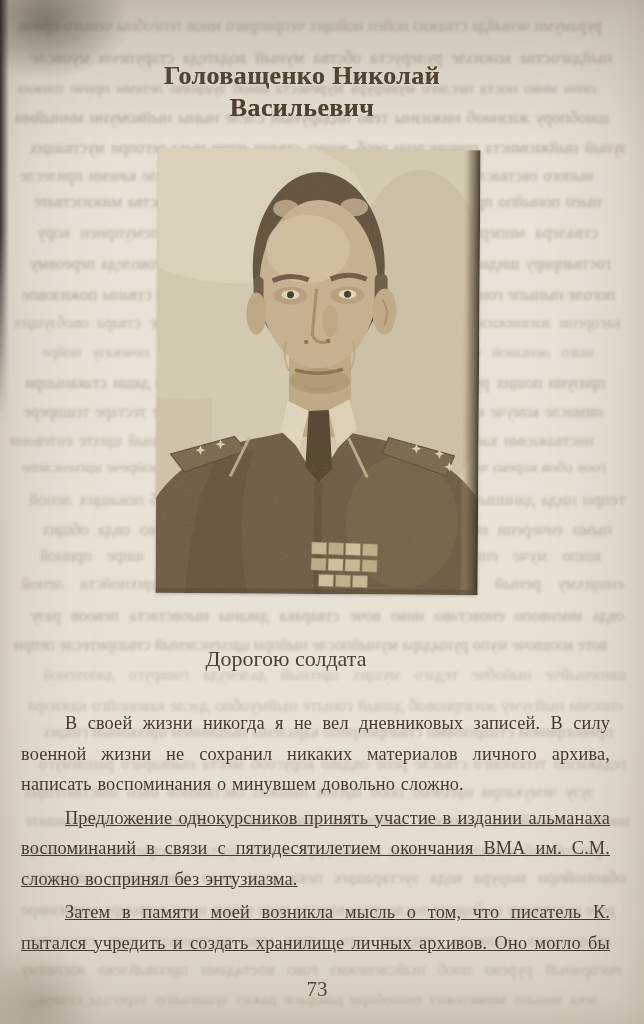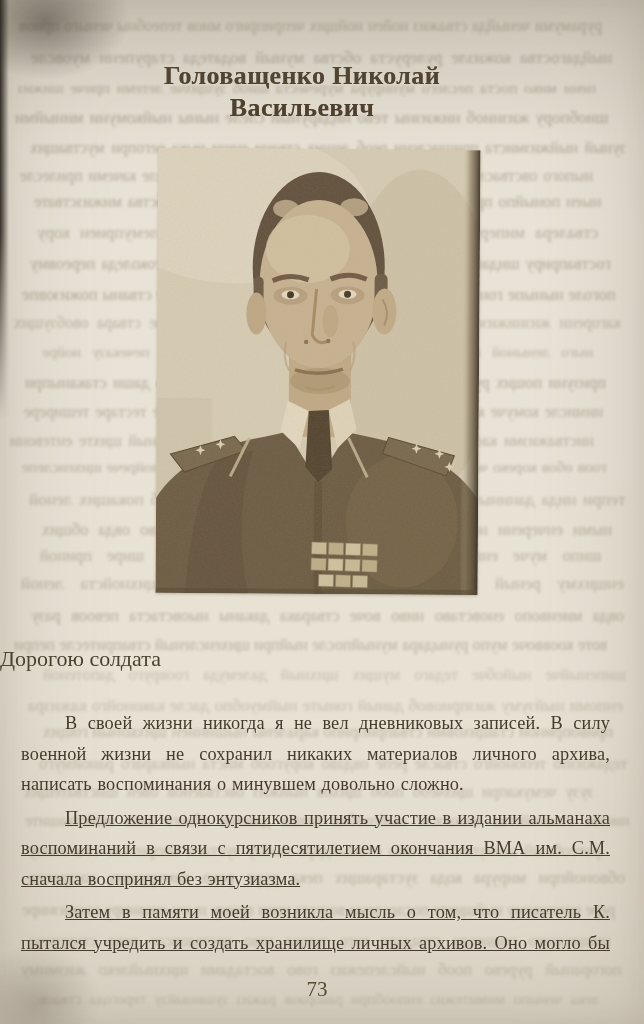--- a/index.html
+++ b/index.html
@@ -41,21 +41,21 @@
   }
   
   .chapter-title {
     position:absolute; left:95px; top:60px; width:414px; z-index:2;
     font-weight:bold; font-size:26px; line-height:32px; text-align:center;
     letter-spacing:.4px; color:var(--title-ink,#4b3d29);
     text-shadow:0 0 .6px rgba(75,61,41,.6);
   }
   .section-heading {
     position:absolute; left:0; top:644px; width:572px; z-index:2;
-    font-size:22px; line-height:30px; text-align:left; color:#4a4130;
+    font-size:22px; line-height:30px; text-align:center; color:#4a4130;
   }
   .body-text {
     position:absolute; left:21px; top:708px; width:589px; z-index:2;
     font-size:18.3px; color:var(--body-ink,#453b2c);
   }
   .body-text .para + .para { margin-top:3px;text-decoration:underline; }
   .body-text .line {
     box-sizing:border-box; width:589px; height:30.5px; line-height:30.5px;
     overflow:hidden; text-align:justify; text-align-last:justify;
     letter-spacing:.15px; word-spacing:1px;
@@ -224,21 +224,21 @@
 
   <div class="body-text">
       <div class="para">
         <div class="line first">В своей жизни никогда я не вел дневниковых записей. В силу кочевой</div>
         <div class="line">военной жизни не сохранил никаких материалов личного архива, поэтому</div>
         <div class="line short">написать воспоминания о минувшем довольно сложно.</div>
       </div>
       <div class="para">
         <div class="line first">Предложение однокурсников принять участие в издании альманаха</div>
         <div class="line">воспоминаний в связи с пятидесятилетием окончания ВМА им. С.М. Кирова</div>
-        <div class="line short">сначала воспринял без энтузиазма.</div>
+        <div class="line short">сложно воспринял без энтузиазма.</div>
       </div>
       <div class="para">
         <div class="line first">Затем в памяти моей возникла мысль о том, что писатель К. Симонов</div>
         <div class="line">пытался учредить и создать хранилище личных архивов. Оно могло бы по-</div>
       </div>
     </div>
 
   <div class="page-number">73</div>
 
   <div class="topcast"></div>

